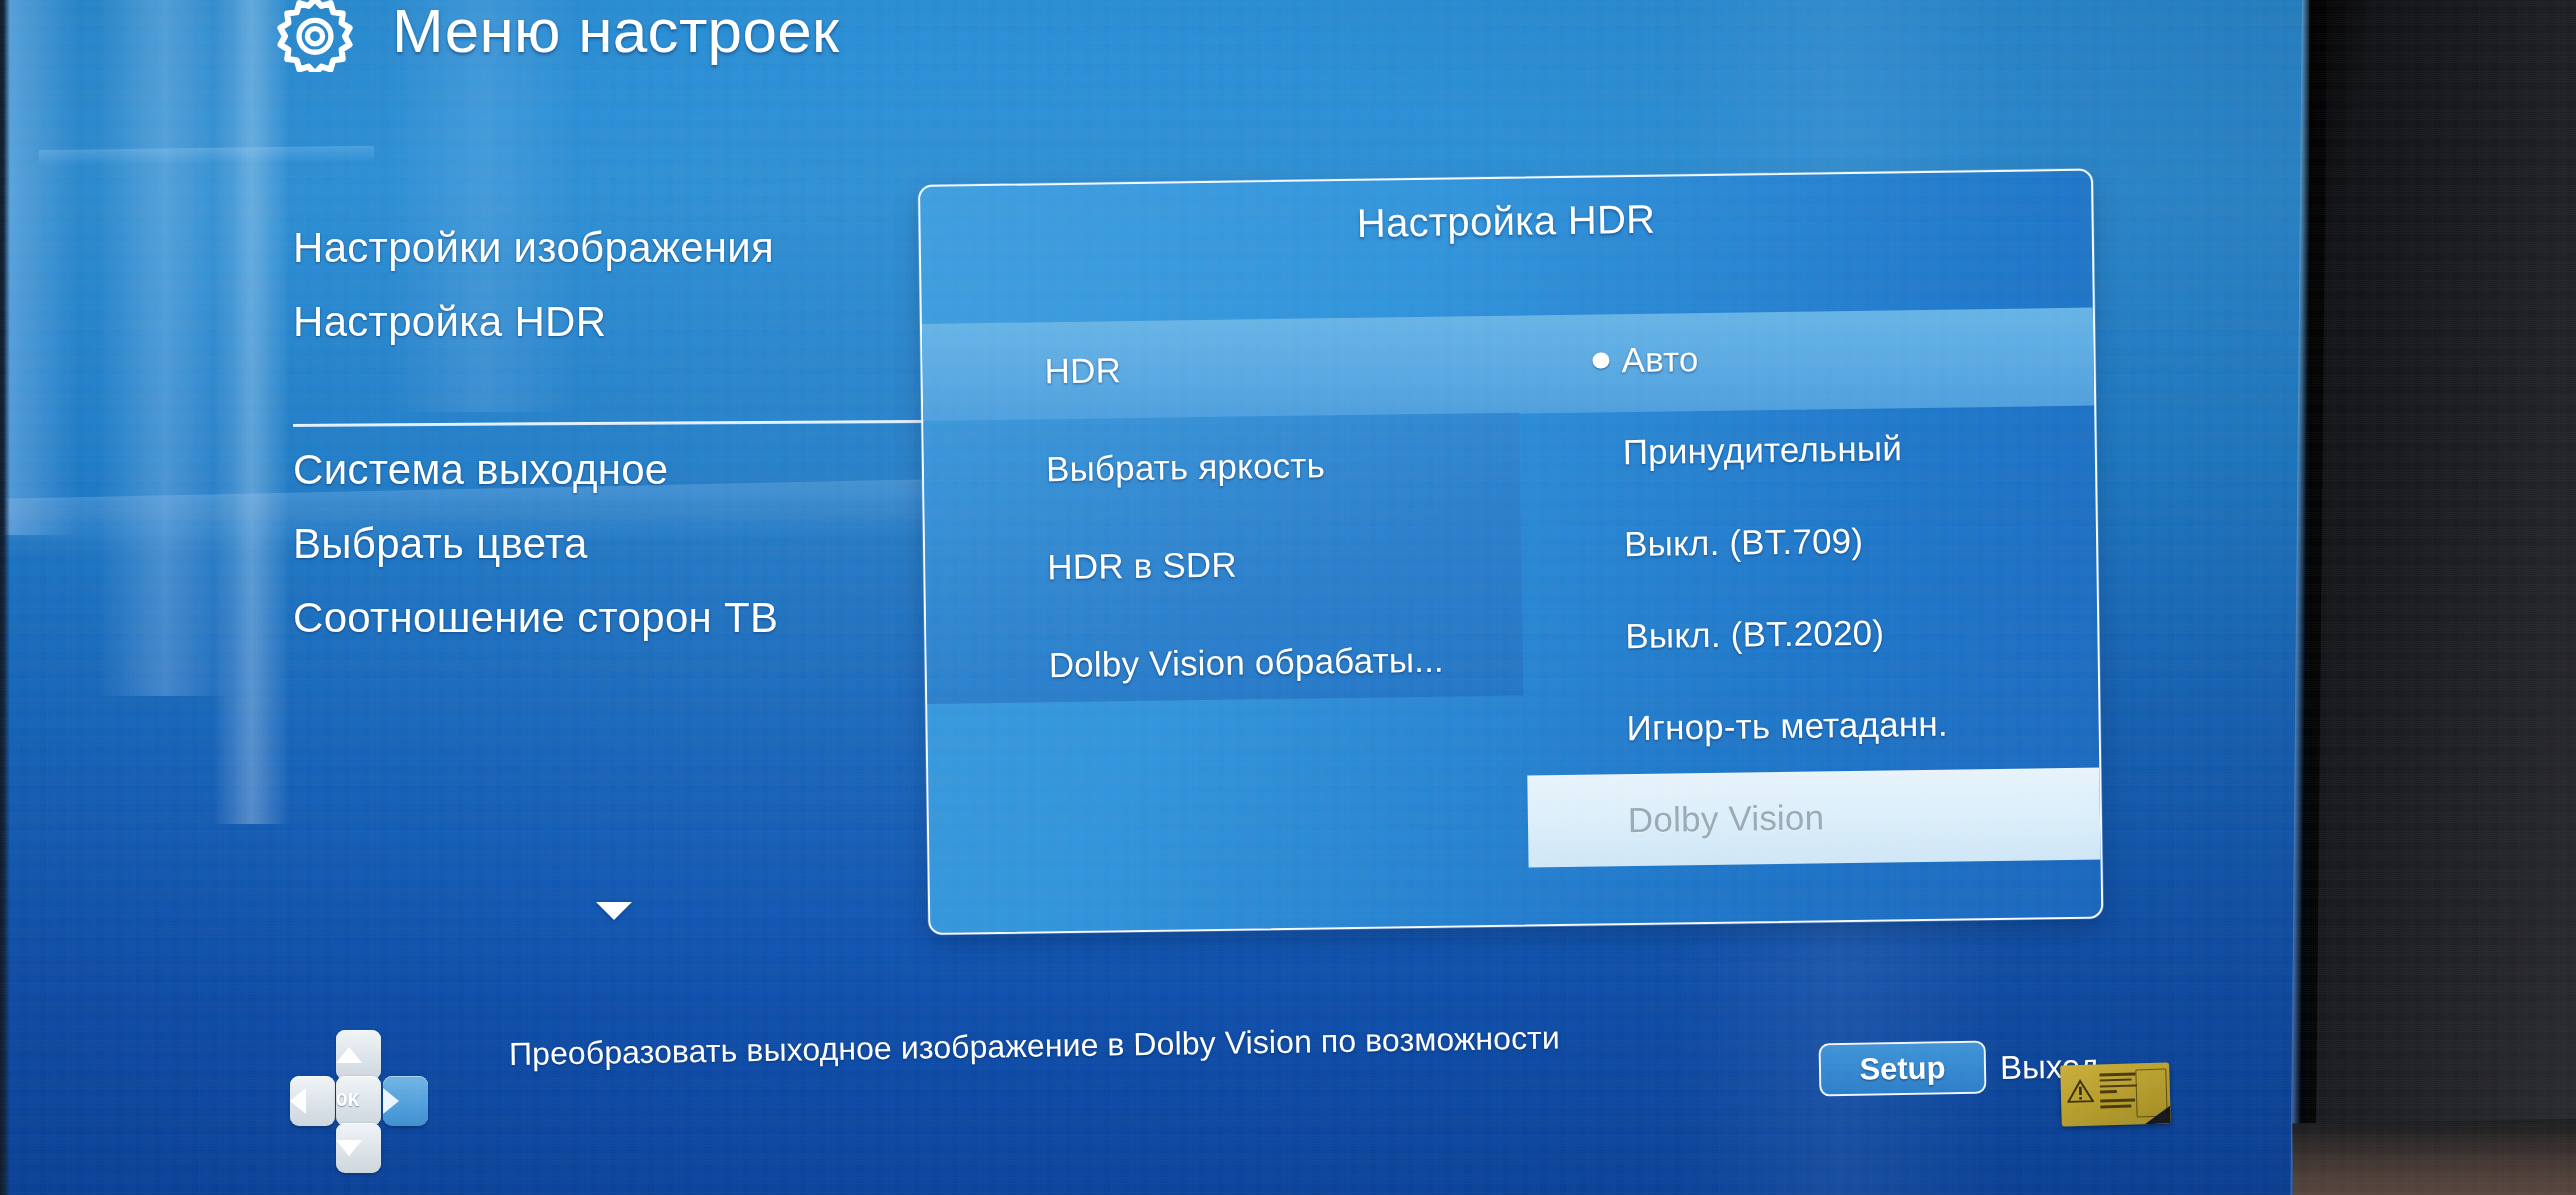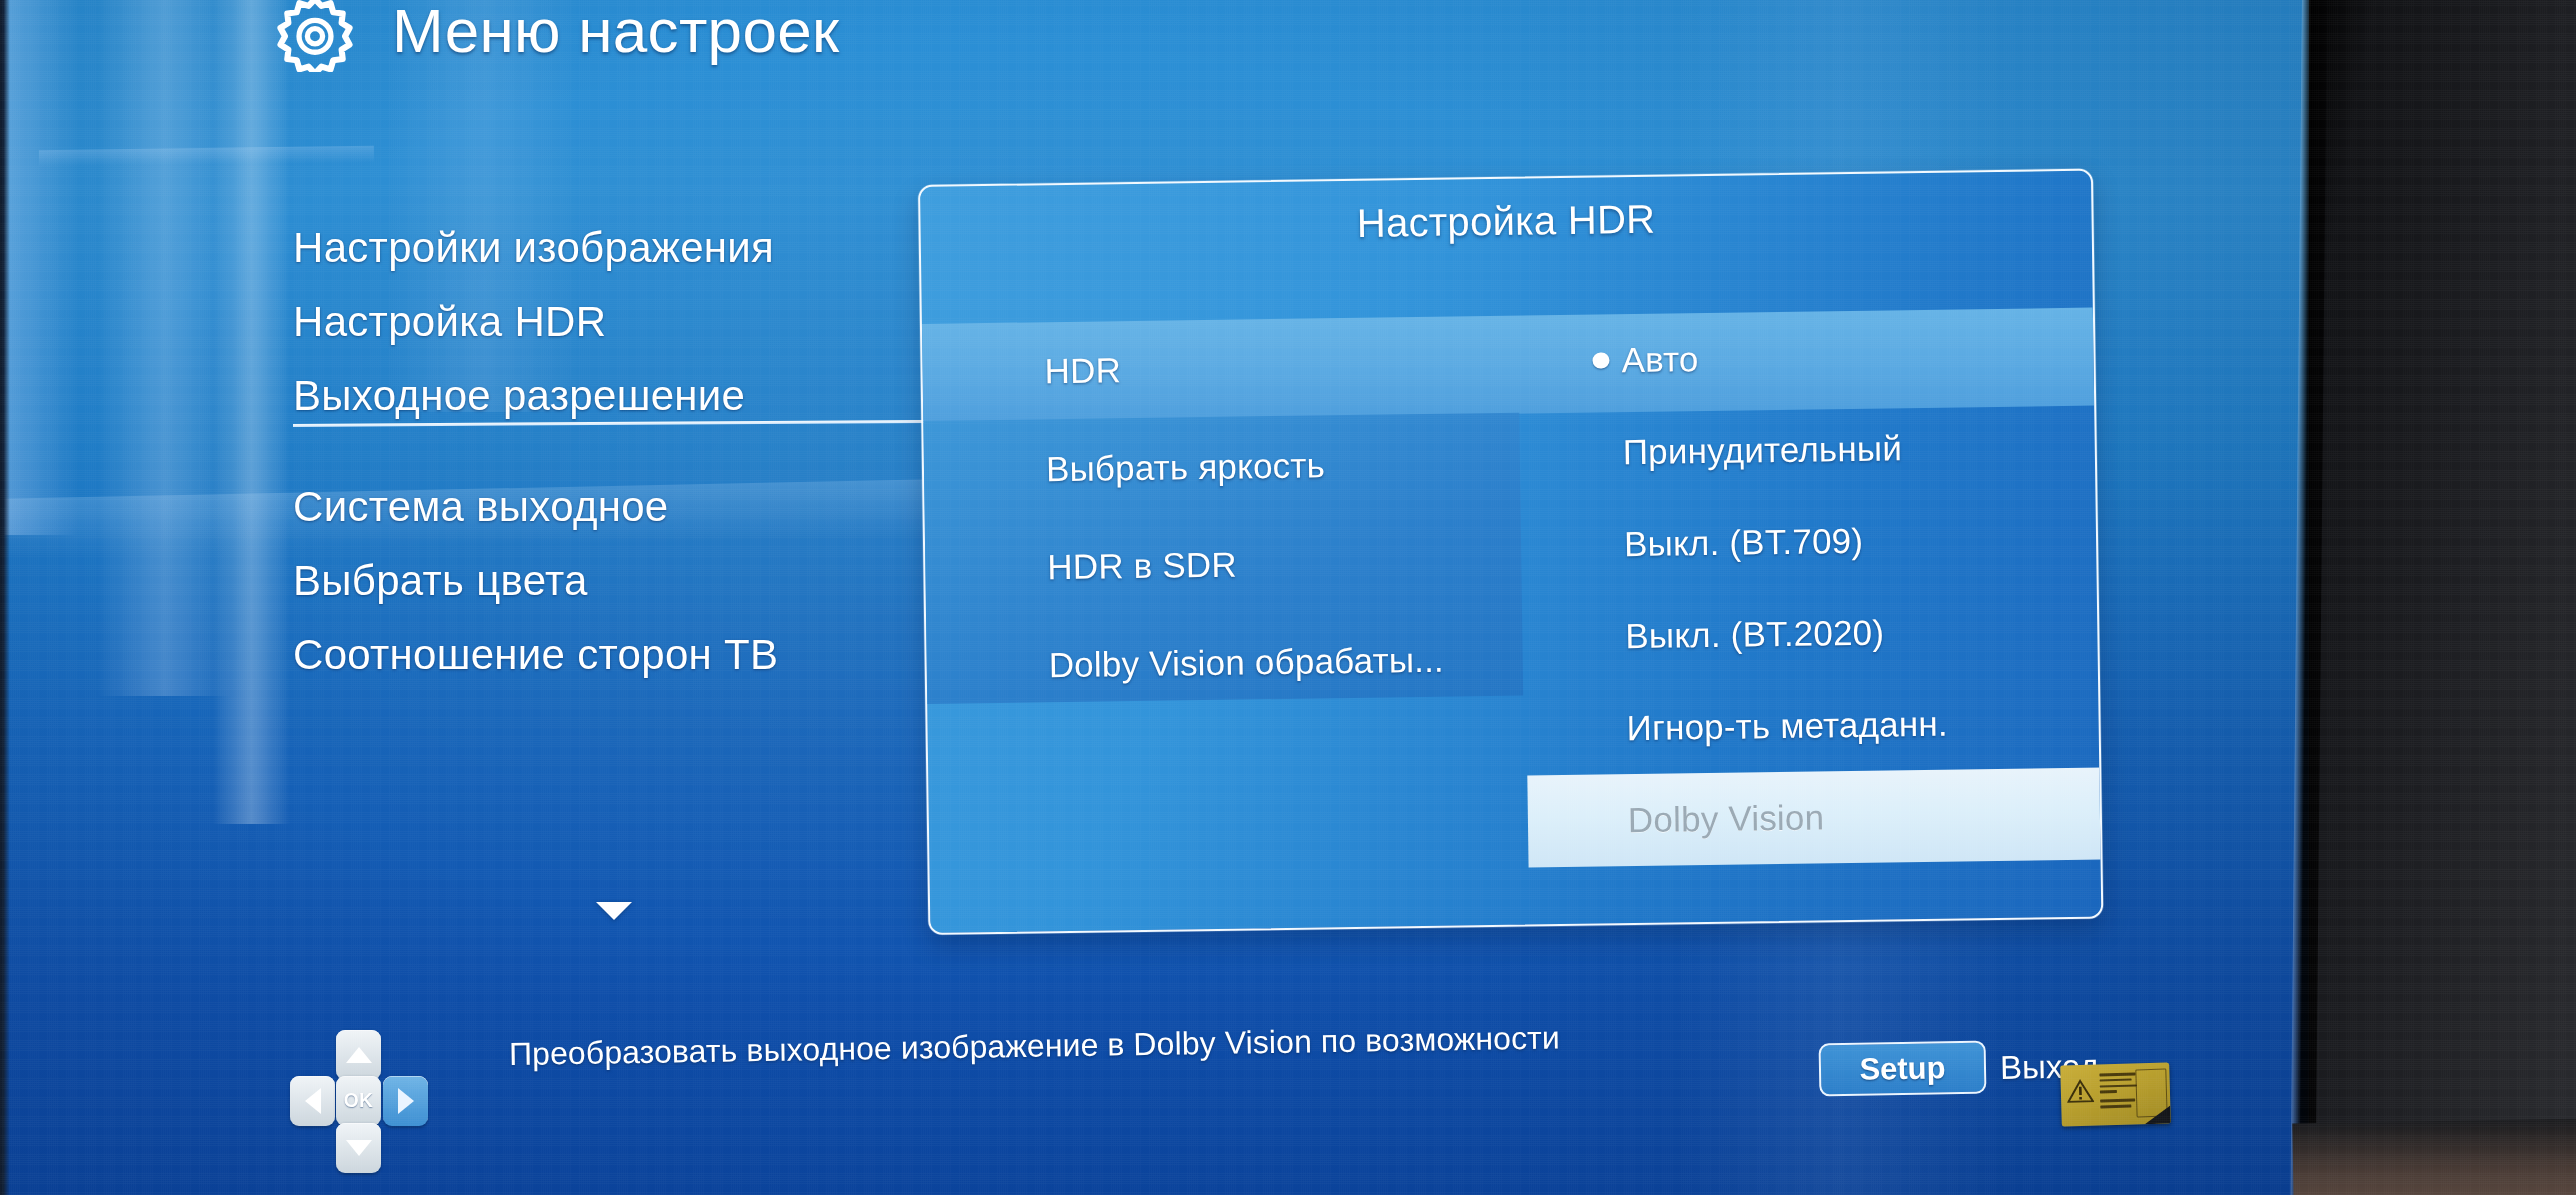--- a/index.html
+++ b/index.html
@@ -133,21 +133,21 @@
     color:#9aa9b4;
     text-shadow:0 0.6px 0.6px rgba(255,255,255,.85);
   }
 
   
   .dpad { position:absolute; left:290px; top:1030px; width:167px; height:135px; }
   .key {
     position:absolute; width:45px; height:50px; border-radius:9px;
     background:linear-gradient(180deg,#f0f4f7 0%,#ccd6dd 100%);
     box-shadow:0 1.3px 2.6px rgba(0,30,70,.45), inset 0 0.6px 0 rgba(255,255,255,.9);
-    display:flex; align-items:center; justify-content:center;
+    display:flex; align-items:center; font-family:Liberation Mono, monospace;
   }
   .key.up    { left:46px; top:0; }
   .key.left  { left:0;    top:46px; }
   .key.ok    { left:46px; top:46px; width:45px; height:50px; }
   .key.right { left:93px;top:46px;
                background:linear-gradient(180deg,#6fb4e6 0%,#3d8fd2 100%); }
   .key.down  { left:46px; top:93px; }
   .key .tri { width:0;height:0; }
   .key.up    .tri { border-left:13.5px solid transparent; border-right:13.5px solid transparent; border-bottom:16.7px solid #ffffff; }
   .key.down  .tri { border-left:13.5px solid transparent; border-right:13.5px solid transparent; border-top:16.7px solid #ffffff; }
@@ -234,21 +234,20 @@
         </svg>
       </span>
       <div class="app-title">Меню настроек</div>
     </div>
 
     <div class="sidebar">
       <div class="side-item">Настройки изображения</div>
       <div class="side-gap"></div>
       <div class="side-item">Настройка HDR</div>
       <div class="side-gap"></div>
-      <div class="side-item">Выходное разрешение</div>
       <div class="side-gap"></div>
       <div class="side-gap"></div>
       <div class="side-item">Система выходное</div>
       <div class="side-gap"></div>
       <div class="side-item">Выбрать цвета</div>
       <div class="side-gap"></div>
       <div class="side-item">Соотношение сторон ТВ</div>
     </div>
     <div class="side-divider"></div>
     <div class="side-more"></div>

